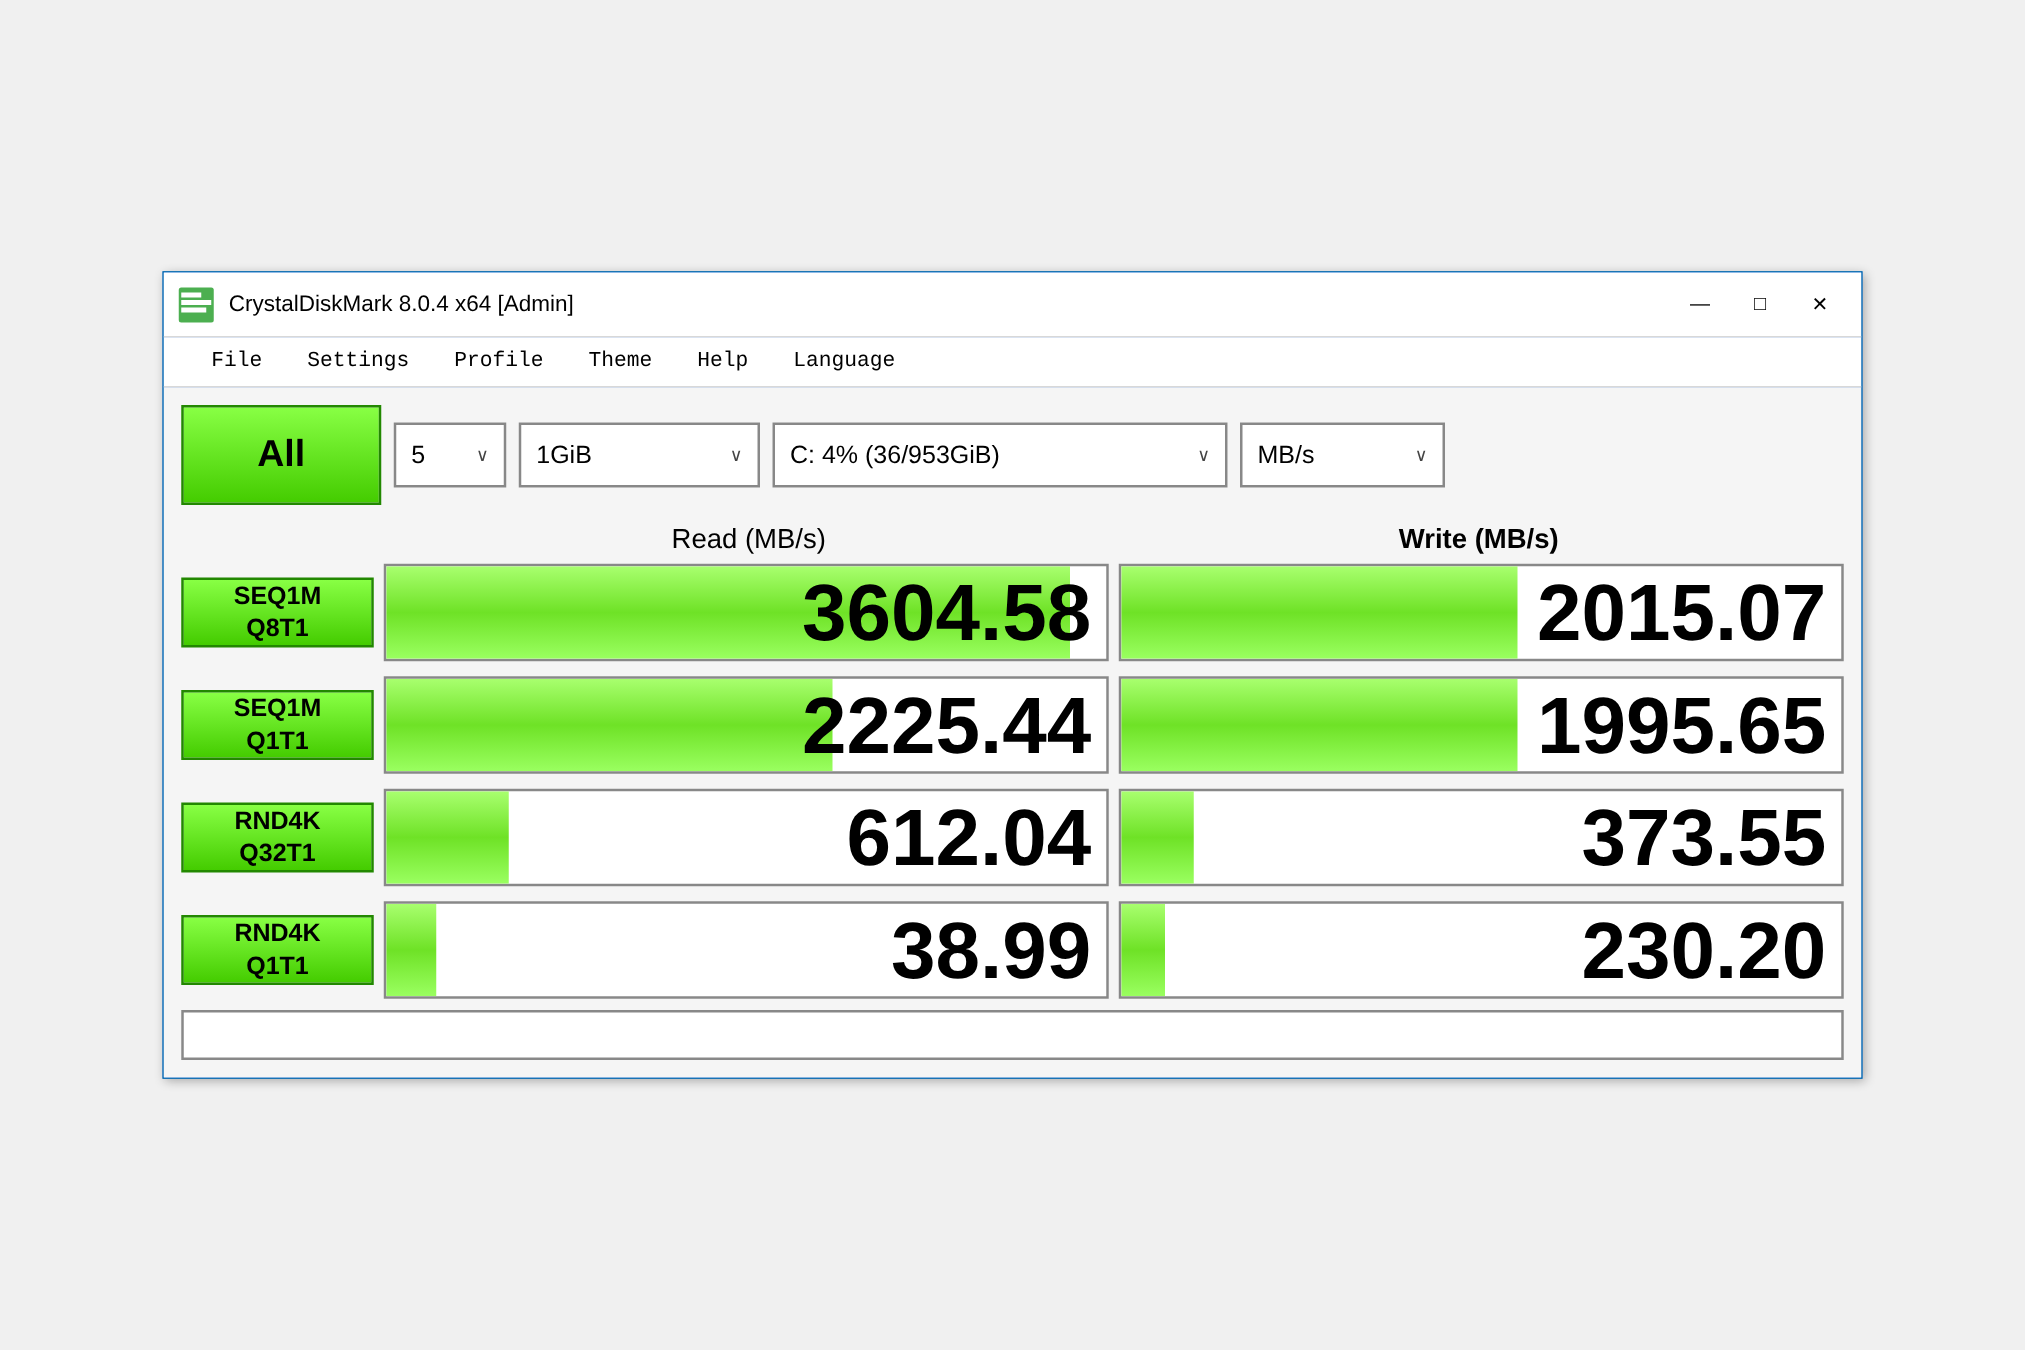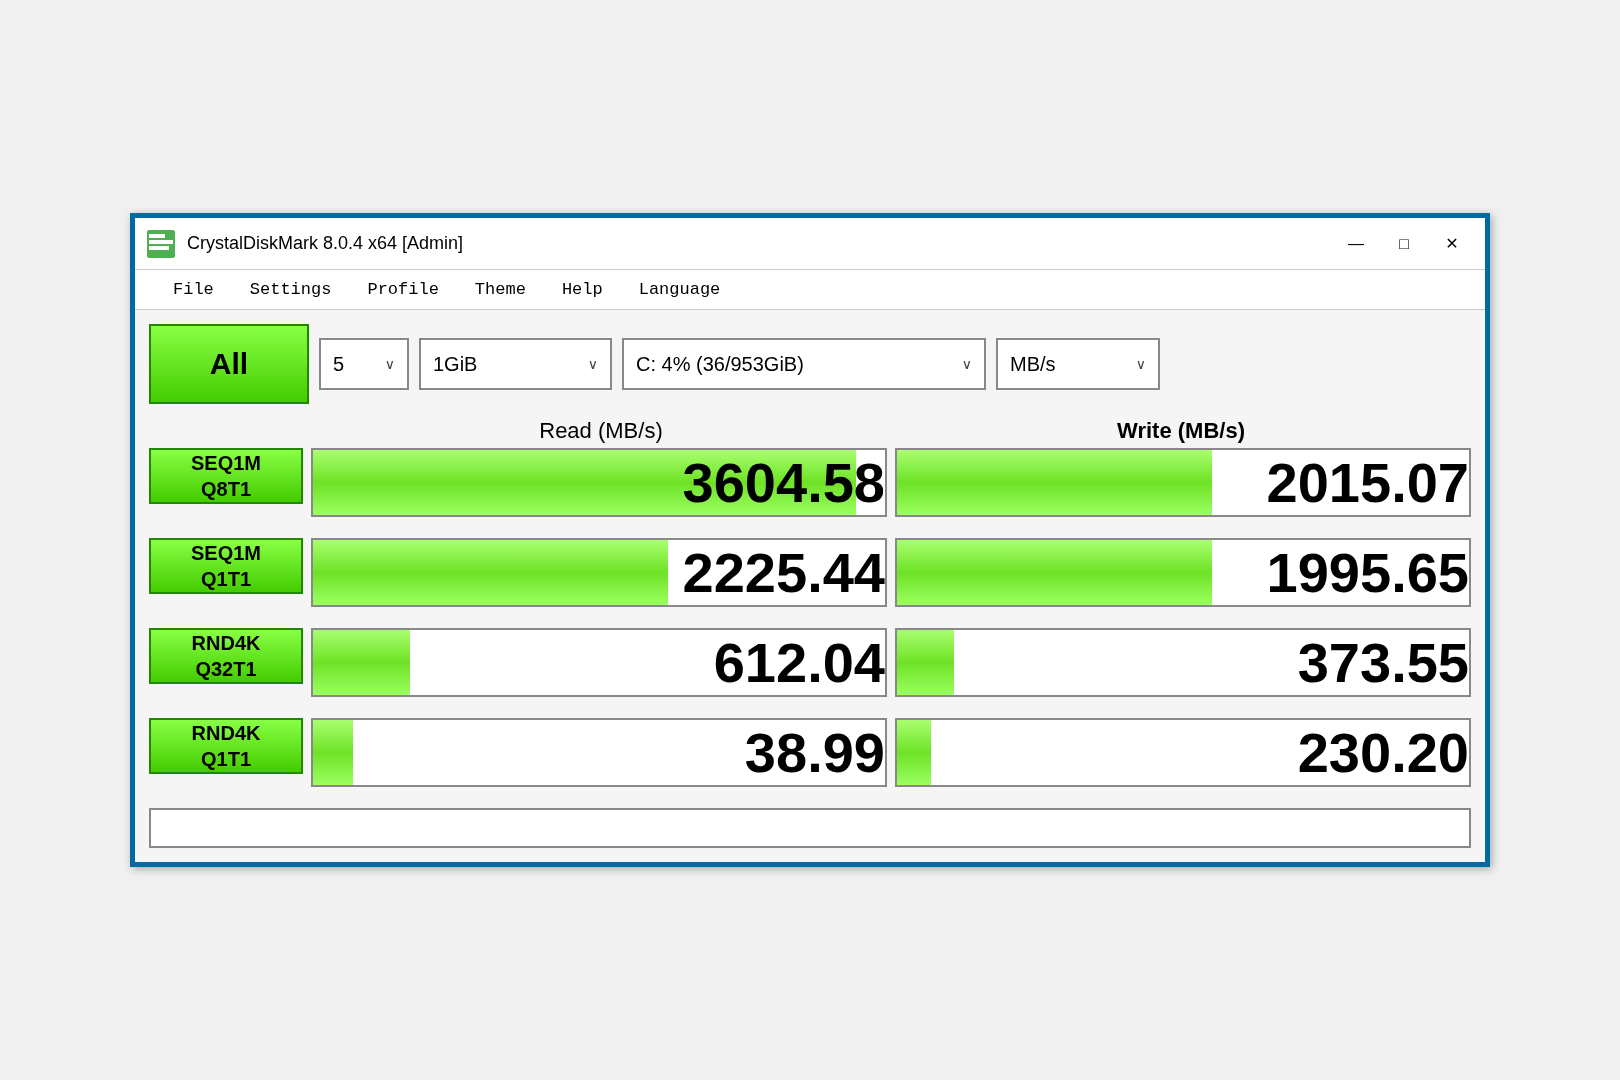--- a/index.html
+++ b/index.html
@@ -9,21 +9,21 @@
       width: 1620px;
       height: 1080px;
       display: flex;
       flex-direction: column;
       align-items: center;
       justify-content: center;
     }
     .window {
       width: 1360px;
       background: #3b82f6;
-      border: 5px solid #0369a1;
+      border: 1px solid #0369a1;
       box-shadow: 2px 2px 8px rgba(0,0,0,0.3);
     }
     .title-bar {
       background: #ffffff;
       border-bottom: 1px solid #ccc;
       display: flex;
       align-items: center;
       justify-content: space-between;
       padding: 6px 10px;
       height: 52px;
@@ -131,21 +131,21 @@
       font-weight: bold;
       color: #000;
     }
     .data-rows {
       display: flex;
       flex-direction: column;
       gap: 6px;
     }
     .data-row {
       display: flex;
-      align-items: flex-start;
+      align-items: center;
       gap: 8px;
       height: 84px;
     }
     .row-label {
       background: linear-gradient(to bottom, #88ff44, #44cc00);
       border: 2px solid #228800;
       width: 154px;
       display: flex;
       align-items: center;
       justify-content: center;
@@ -156,21 +156,22 @@
       text-align: center;
       line-height: 1.3;
     }
     .value-cell {
       flex: 1;
       border: 2px solid #888;
       background: #fff;
       display: flex;
       align-items: center;
       justify-content: flex-end;
-      font-size: 56px;
+      padding-right: 12px;
+      font-size: 64px;
       font-weight: bold;
       color: #000;
       position: relative;
       overflow: hidden;
     }
     .value-cell .bar {
       position: absolute;
       left: 0;
       top: 0;
       bottom: 0;

